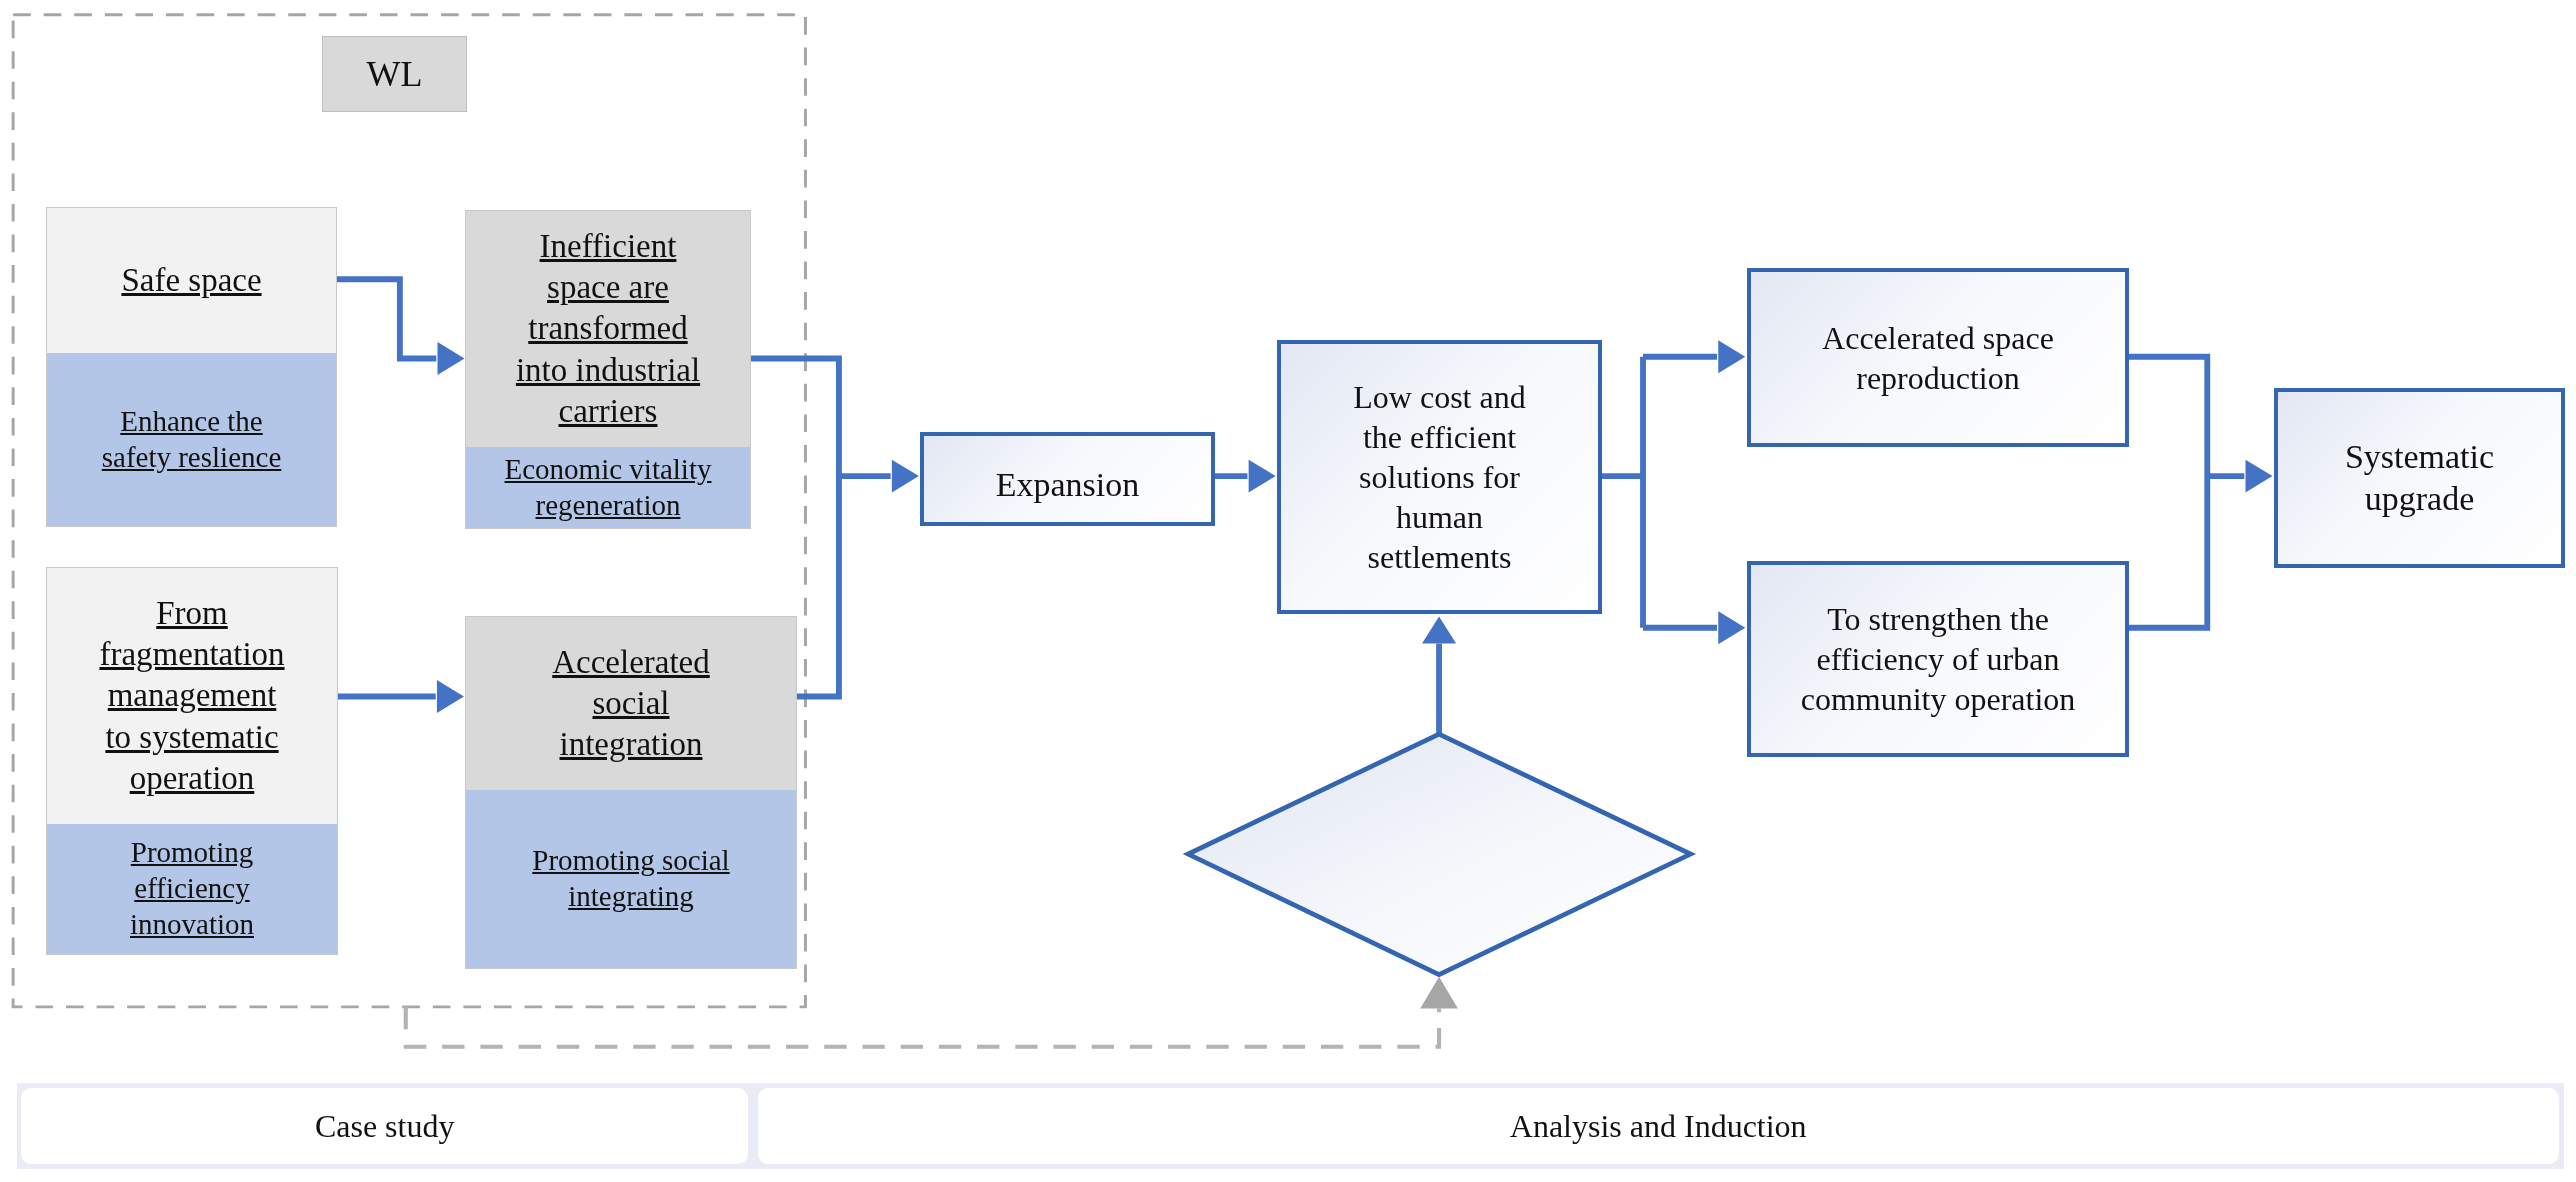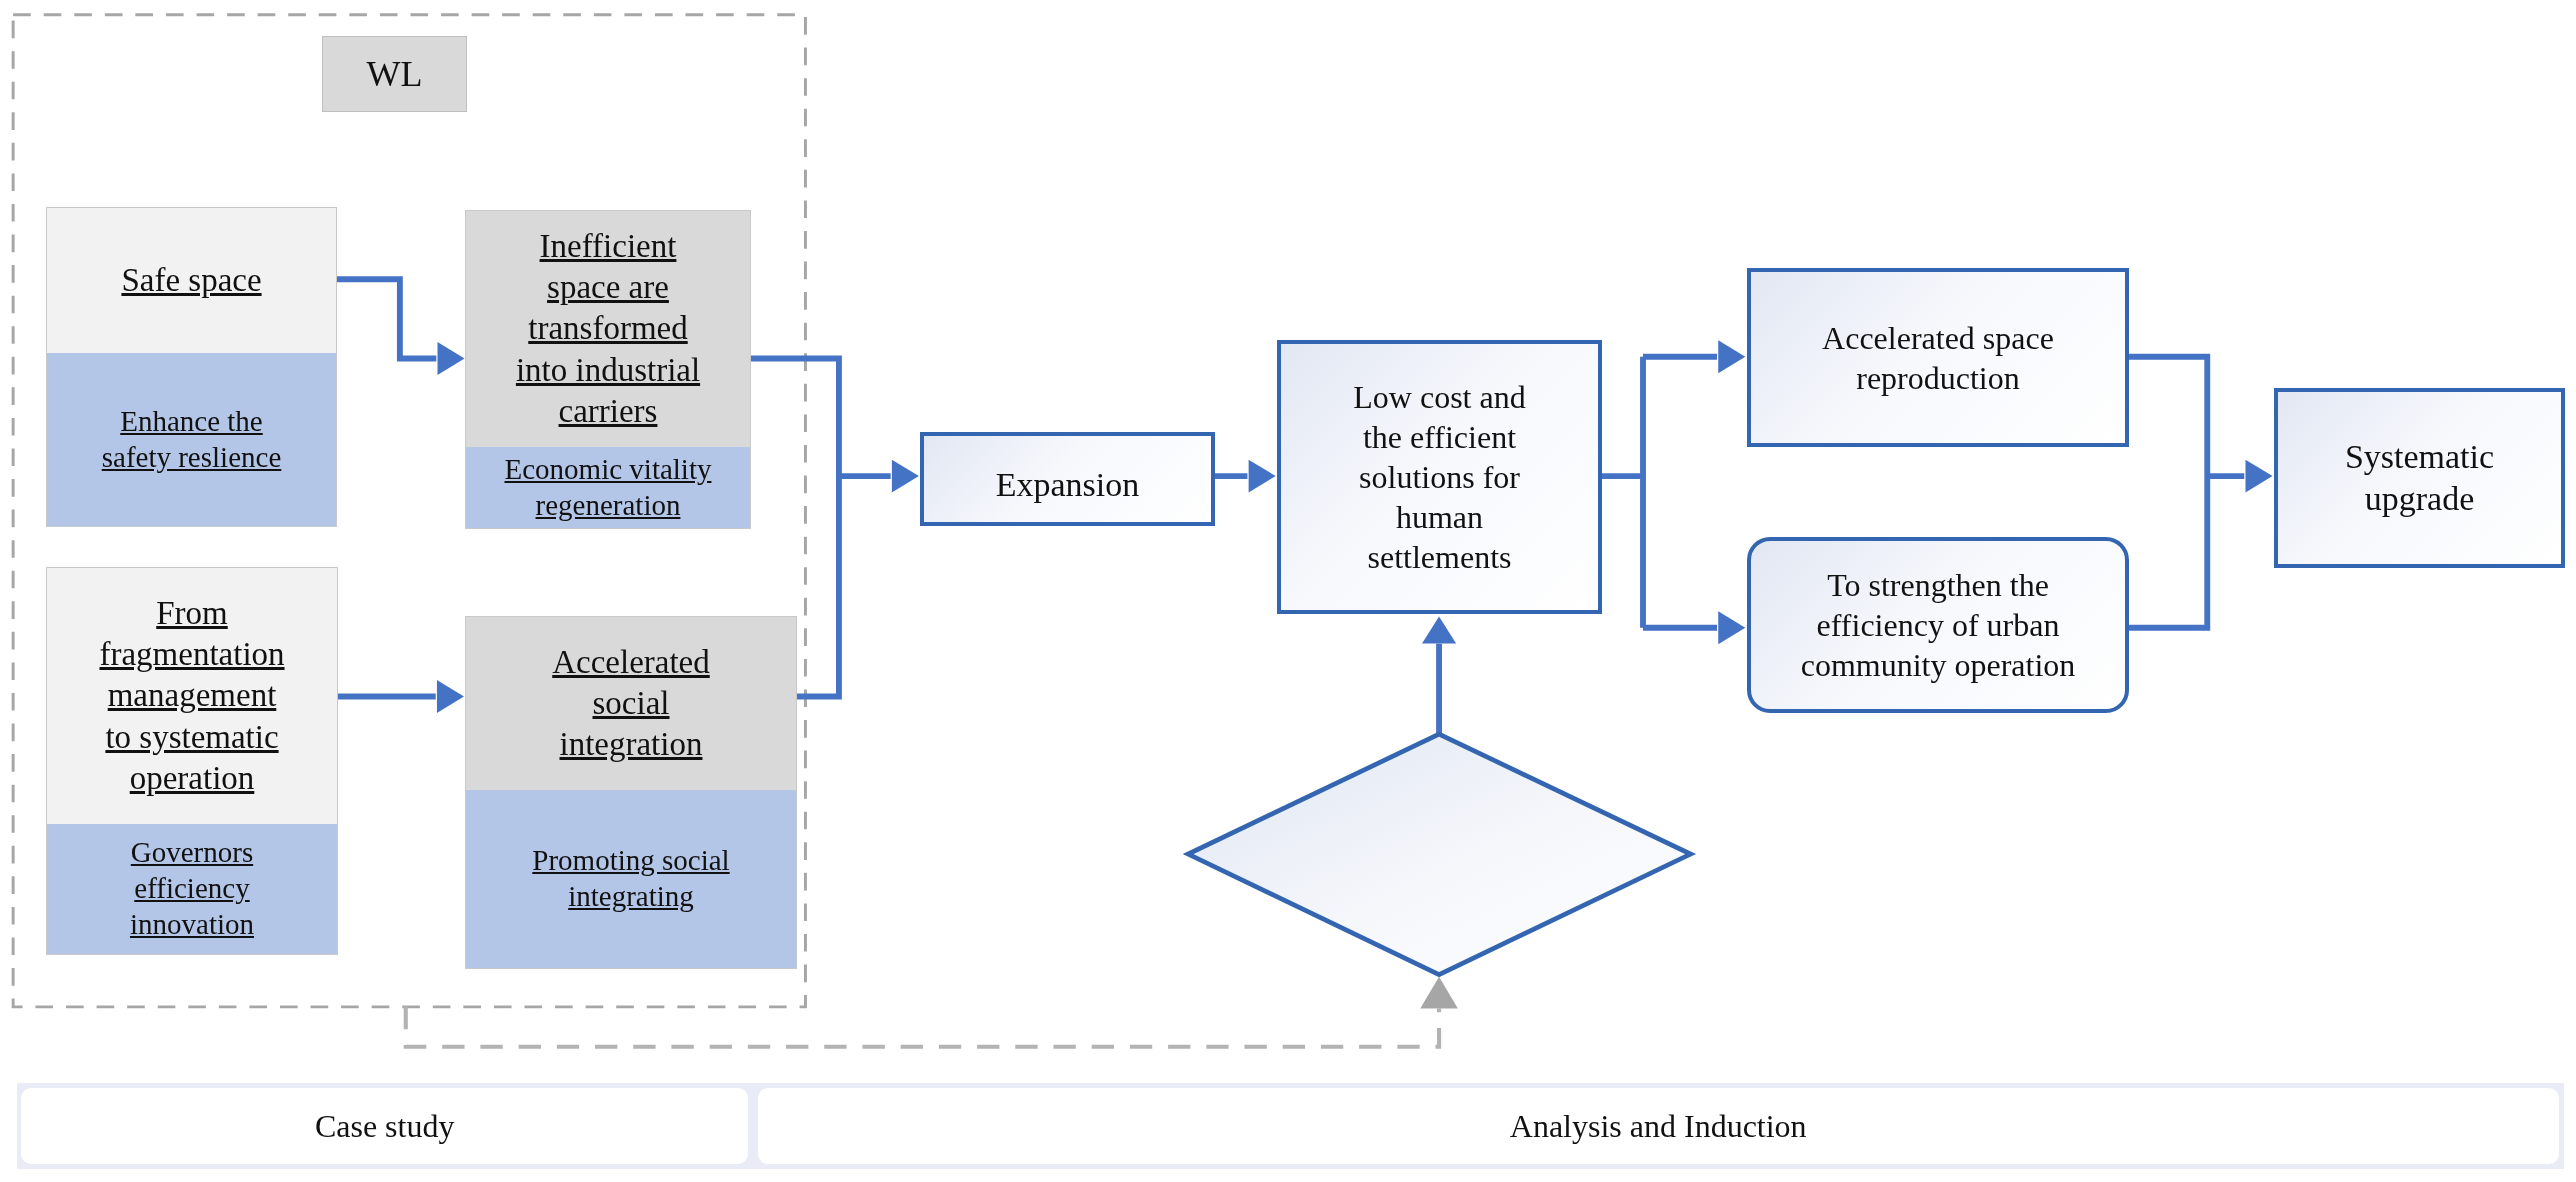--- a/index.html
+++ b/index.html
@@ -110,21 +110,21 @@
 
   <div class="abs node2" id="fragmentation" style="left:46px;top:567px;width:292px;height:388px;">
     <div class="sect t-light" style="height:256px;">
       <div class="lbl title">From
 fragmentation
 management
 to systematic
 operation</div>
     </div>
     <div class="sect t-blue" style="flex:1;">
-      <div class="lbl subtitle">Governors
+      <div class="lbl subtitle">Promoting
 efficiency
 innovation</div>
     </div>
   </div>
 
   <div class="abs node2" id="social" style="left:465px;top:616px;width:332px;height:353px;">
     <div class="sect t-gray" style="height:173px;">
       <div class="lbl title">Accelerated
 social
 integration</div>
@@ -145,21 +145,21 @@
 solutions for
 human
 settlements</div>
   </div>
 
   <div class="abs fnode" id="space-reproduction" style="left:1747px;top:268px;width:382px;height:179px;">
     <div class="lbl">Accelerated space
 reproduction</div>
   </div>
 
-  <div class="abs fnode" id="community-operation" style="left:1747px;top:537px;width:382px;height:176px;border-radius:23px;">
+  <div class="abs fnode" id="community-operation" style="left:1747px;top:561px;width:382px;height:196px;">
     <div class="lbl">To strengthen the
 efficiency of urban
 community operation</div>
   </div>
 
   <div class="abs fnode" id="systematic" style="left:2274px;top:388px;width:291px;height:180px;">
     <div class="lbl">Systematic
 upgrade</div>
   </div>
 

